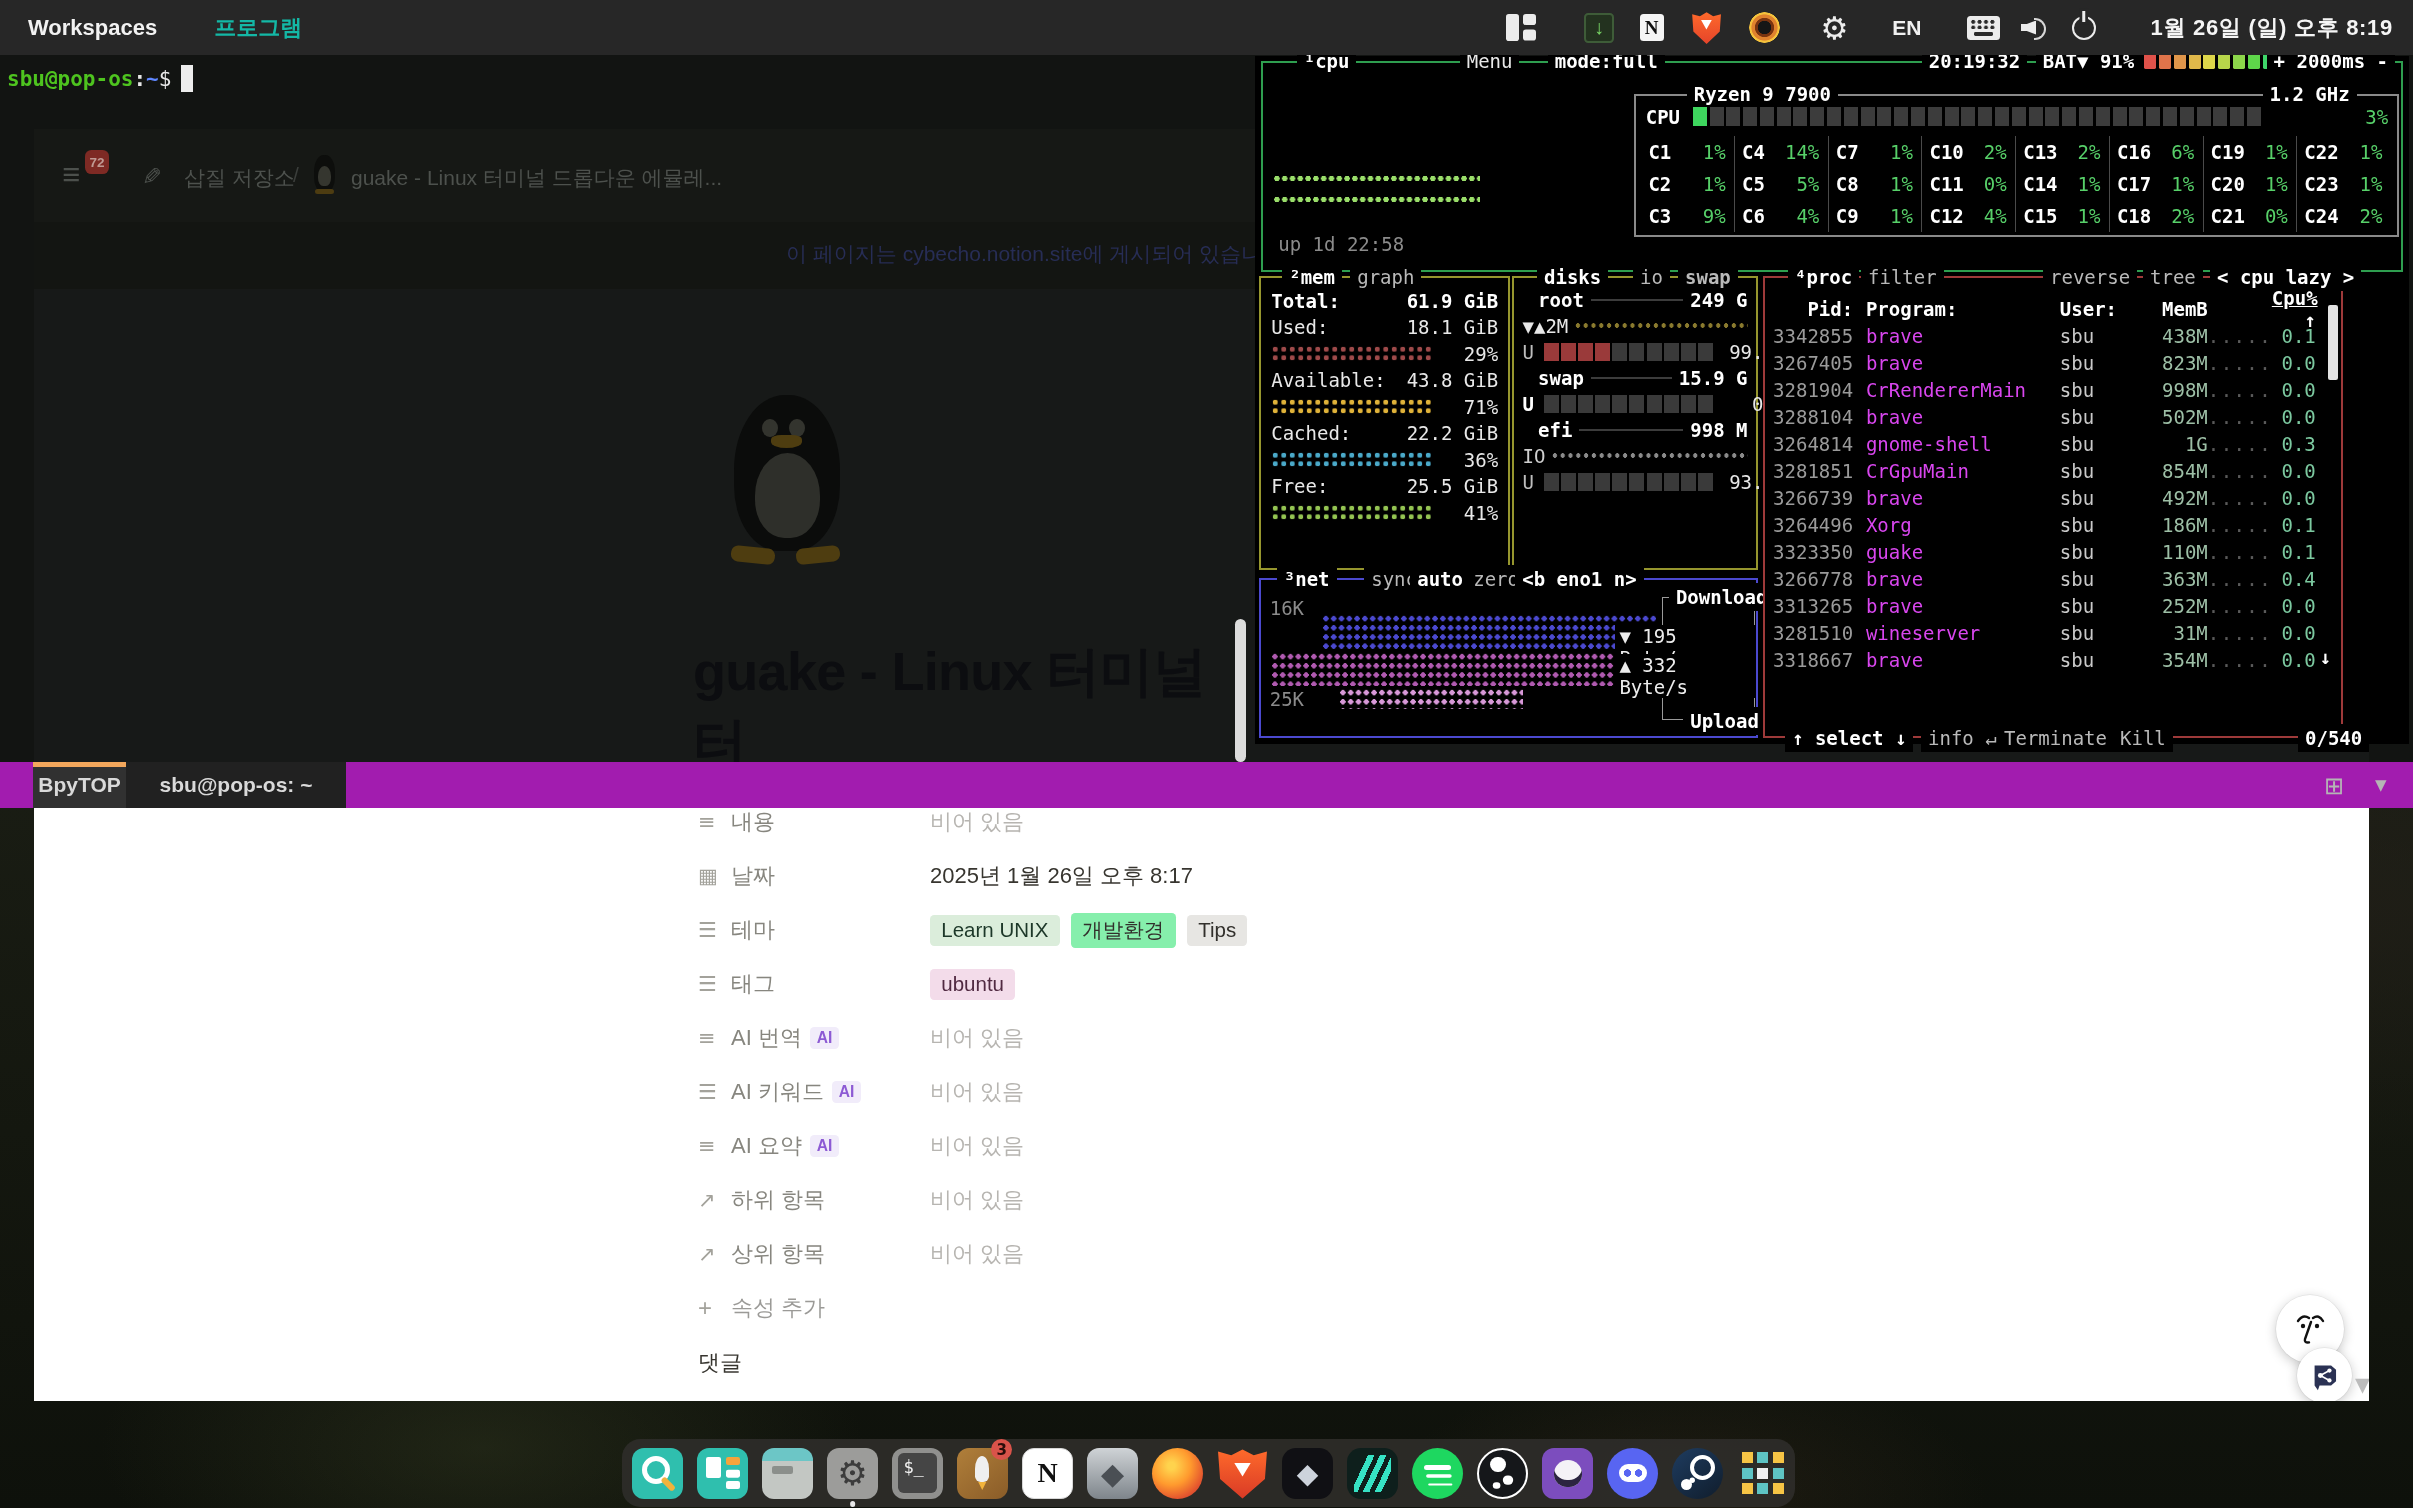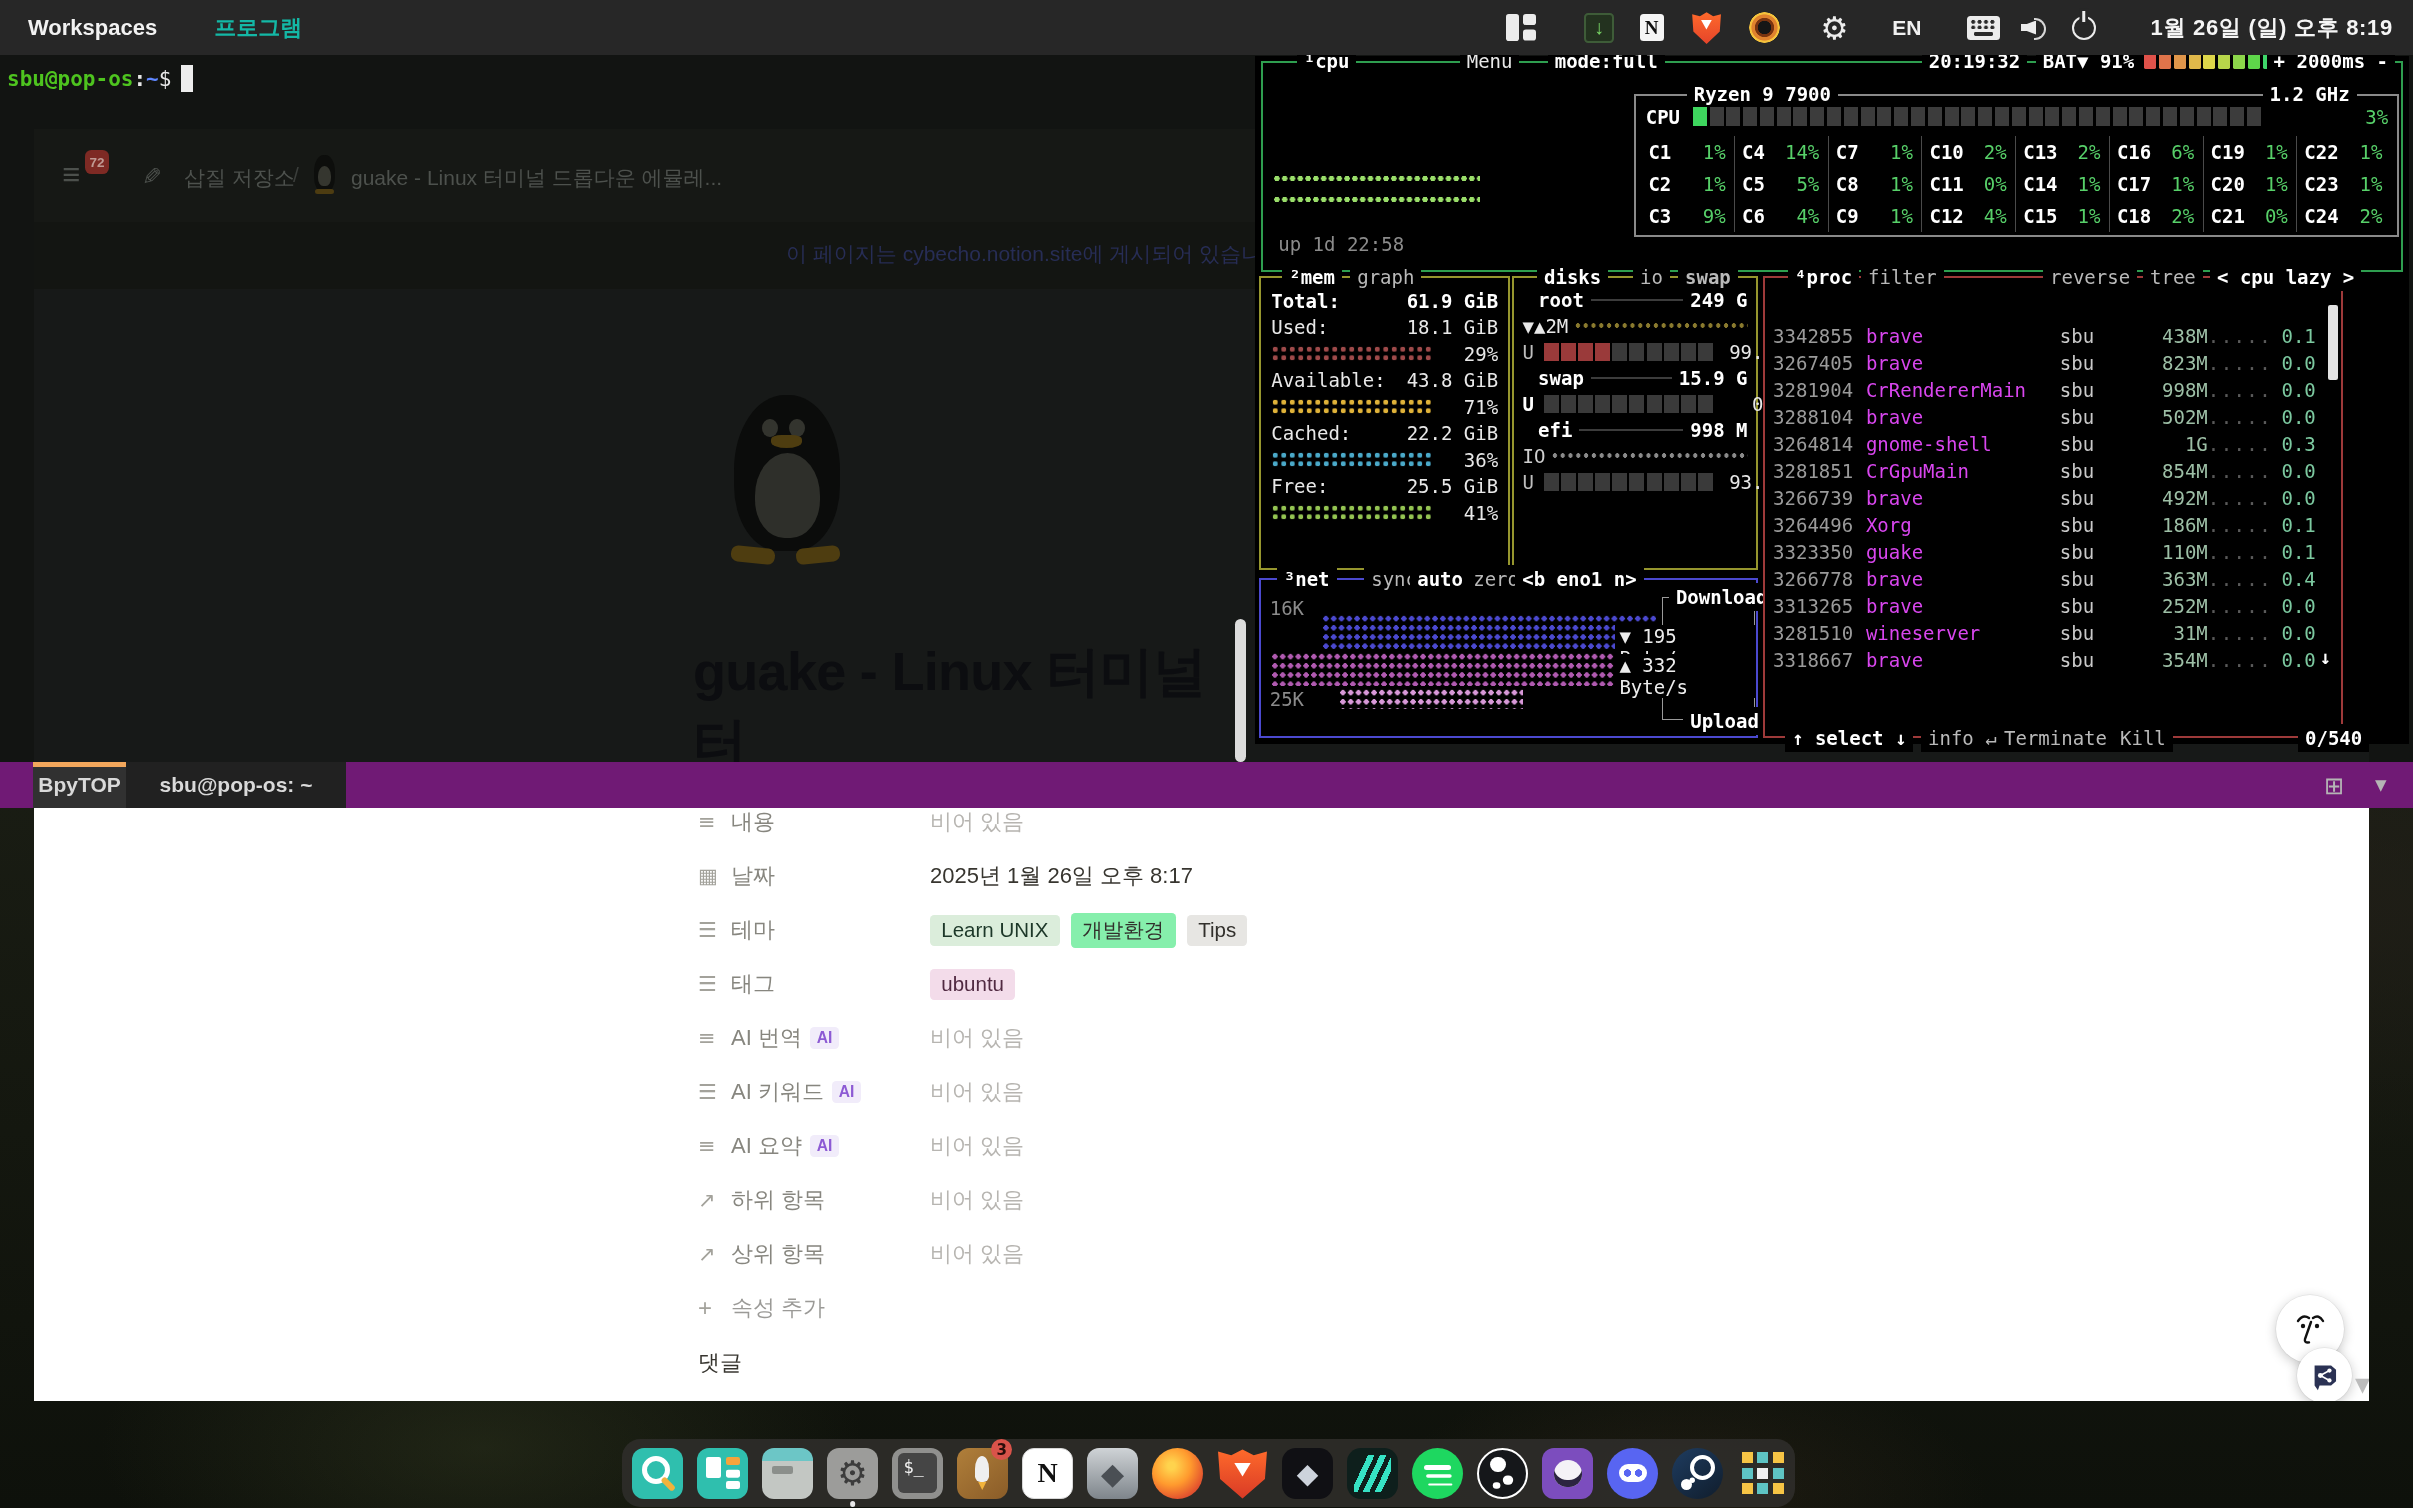--- a/index.html
+++ b/index.html
@@ -141,21 +141,21 @@
   .pc-cpu { width:65px; text-align:right; color:#7cc9a0; padding-right:21px; }
   #proc-head { position:absolute; left:4.2px; right:4.2px; top:17px; }
   #proc-head span { color:#fff; font-weight:700; }
   #proc-head .pc-pid,#proc-head .pc-user,#proc-head .pc-mem { color:#fff; }
   #proc-head .cpu-ul { text-decoration:underline; }
   #proc-rows { position:absolute; left:4.2px; right:4.2px; top:44px; }
   .proc-thumb { position:absolute; right:3.5px; top:27px; width:9.2px; height:75px; background:#e3e3e3; border-radius:2.1px; }
   .proc-down { position:absolute; right:10px; top:368px; color:#fff; font-weight:700; }
 
   
-  #tabbar { position:absolute; left:0; top:762px; width:2413px; height:46px; background:#701a75; z-index:40; }
+  #tabbar { position:absolute; left:0; top:762px; width:2413px; height:46px; background:#a21caf; z-index:40; }
   .tab1 { position:absolute; left:33px; top:0; width:93px; height:46px; background:#313131; display:flex; align-items:center; justify-content:center; }
   .tab1::before { content:""; position:absolute; left:0; top:0; right:0; height:5px; background:#f3a75c; }
   .tab2 { position:absolute; left:126px; top:0; width:220px; height:46px; background:#212121; display:flex; align-items:center; justify-content:center; }
   .tab-label { color:#d9d9d9; font-weight:700; font-size:21px; }
   .tabbar-new { position:absolute; left:2324px; top:10px; color:#b5b5b5; font-size:24px; }
   .tabbar-chev { position:absolute; left:2375px; top:8.5px; color:#b5b5b5; font-size:23px; }
 
   
   #page { position:absolute; left:34px; top:808px; width:2335px; height:593px; background:#ffffff; overflow:hidden; }
   #props { position:absolute; left:664px; top:-12.7px; width:1558px; }
@@ -592,20 +592,28 @@
       <span class="net-val" style="top:74px">▲ 332 Byte/s</span>
     </div>
 
     <div id="proc-box" class="box">
       <span class="chip b" style="left:23px">⁴proc</span>
       <span class="chip g" style="left:96px">filter</span>
       <span class="chip g" style="left:278px">reverse</span>
       <span class="chip g" style="left:378px">tree</span>
       <span class="chip b" style="left:445px">&lt; cpu lazy &gt;</span>
 
+      <div id="proc-head" class="prow">
+        <span class="pc-pid">Pid:</span>
+        <span class="pc-prog" style="color:#fff">Program:</span>
+        <span class="pc-user">User:</span>
+        <span class="pc-mem">MemB</span>
+        <span class="pc-dots"></span>
+        <span class="pc-cpu" style="color:#fff"><span class="cpu-ul">Cpu%</span> <span>↑</span></span>
+      </div>
       <div id="proc-rows">
           <div class="prow">
             <span class="pc-pid">3342855</span>
             <span class="pc-prog">brave</span>
             <span class="pc-user">sbu</span>
             <span class="pc-mem">438M</span>
             <span class="pc-dots">.....</span>
             <span class="pc-cpu">0.1</span>
           </div>
           <div class="prow">

